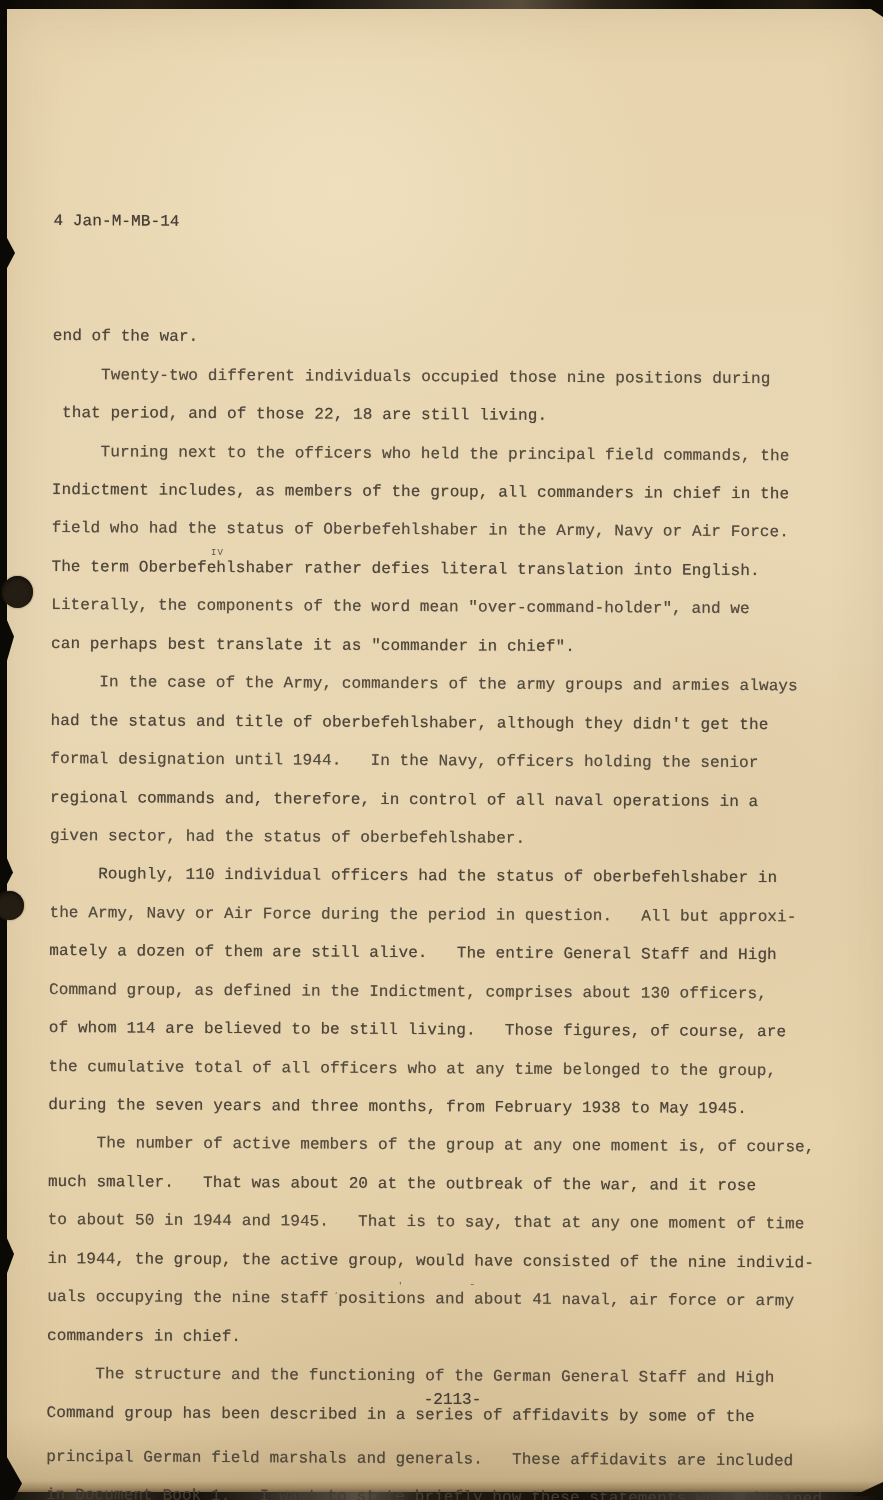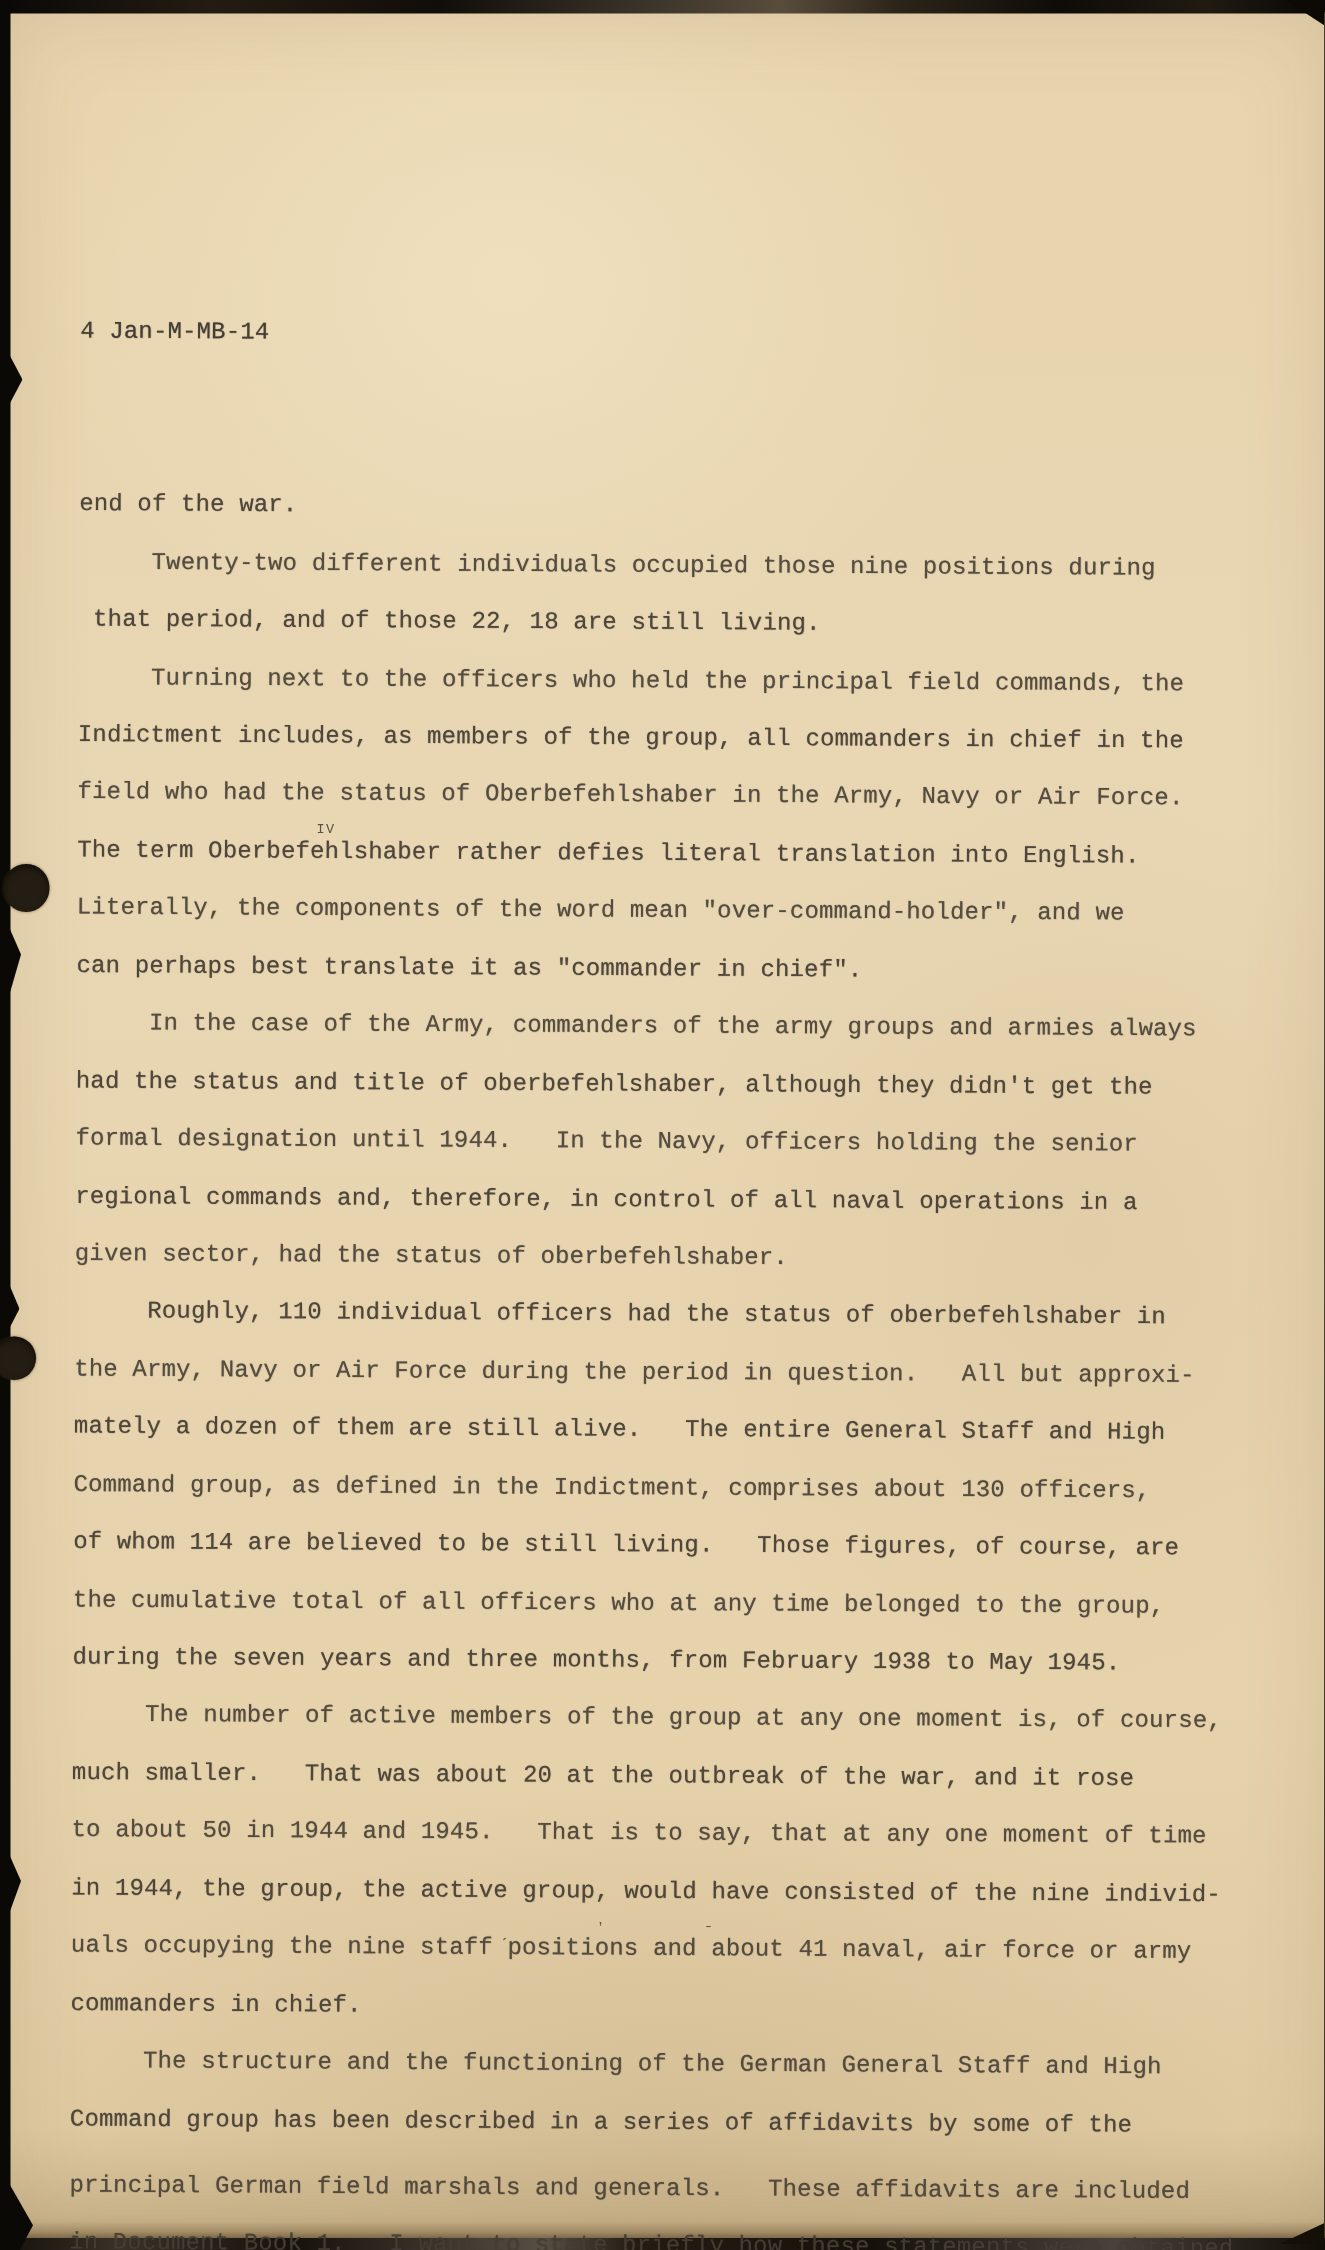--- a/index.html
+++ b/index.html
@@ -105,16 +105,17 @@
   <div class="hole h1"></div>
   <div class="hole h2"></div>
 
   <div class="typed">
     <div class="line">4 Jan-M-MB-14</div>
     <div class="lines"><div class="line">end of the war.</div><div class="line">     Twenty-two different individuals occupied those nine positions during</div><div class="line"> that period, and of those 22, 18 are still living.</div><div class="line">     Turning next to the officers who held the principal field commands, the</div><div class="line">Indictment includes, as members of the group, all commanders in chief in the</div><div class="line">field who had the status of Oberbefehlshaber in the Army, Navy or Air Force.</div><div class="line">The term Oberbefehlshaber rather defies literal translation into English.</div><div class="line">Literally, the components of the word mean "over-command-holder", and we</div><div class="line">can perhaps best translate it as "commander in chief".</div><div class="line">     In the case of the Army, commanders of the army groups and armies always</div><div class="line">had the status and title of oberbefehlshaber, although they didn't get the</div><div class="line">formal designation until 1944.   In the Navy, officers holding the senior</div><div class="line">regional commands and, therefore, in control of all naval operations in a</div><div class="line">given sector, had the status of oberbefehlshaber.</div><div class="line">     Roughly, 110 individual officers had the status of oberbefehlshaber in</div><div class="line">the Army, Navy or Air Force during the period in question.   All but approxi-</div><div class="line">mately a dozen of them are still alive.   The entire General Staff and High</div><div class="line">Command group, as defined in the Indictment, comprises about 130 officers,</div><div class="line">of whom 114 are believed to be still living.   Those figures, of course, are</div><div class="line">the cumulative total of all officers who at any time belonged to the group,</div><div class="line">during the seven years and three months, from February 1938 to May 1945.</div><div class="line">     The number of active members of the group at any one moment is, of course,</div><div class="line">much smaller.   That was about 20 at the outbreak of the war, and it rose</div><div class="line">to about 50 in 1944 and 1945.   That is to say, that at any one moment of time</div><div class="line">in 1944, the group, the active group, would have consisted of the nine individ-</div><div class="line">uals occupying the nine staff positions and about 41 naval, air force or army</div><div class="line">commanders in chief.</div><div class="line">     The structure and the functioning of the German General Staff and High</div><div class="line">Command group has been described in a series of affidavits by some of the</div><div class="line">principal German field marshals and generals.   These affidavits are included</div><div class="line">in Document Book 1.   I want to state briefly how these statements were obtained,</div></div>
   </div>
 
   <div class="insert-mark">IV</div>
 
+  <div class="pagenum">-2113-</div>
 <span class="stray" style="left: 333px; top: 1283px;">ˏ</span>
     <span class="stray" style="left: 397px; top: 1281px;">ʼ</span>
     <span class="stray" style="left: 469px; top: 1283px;">ˉ</span>
   </div>
 
 </body></html>

